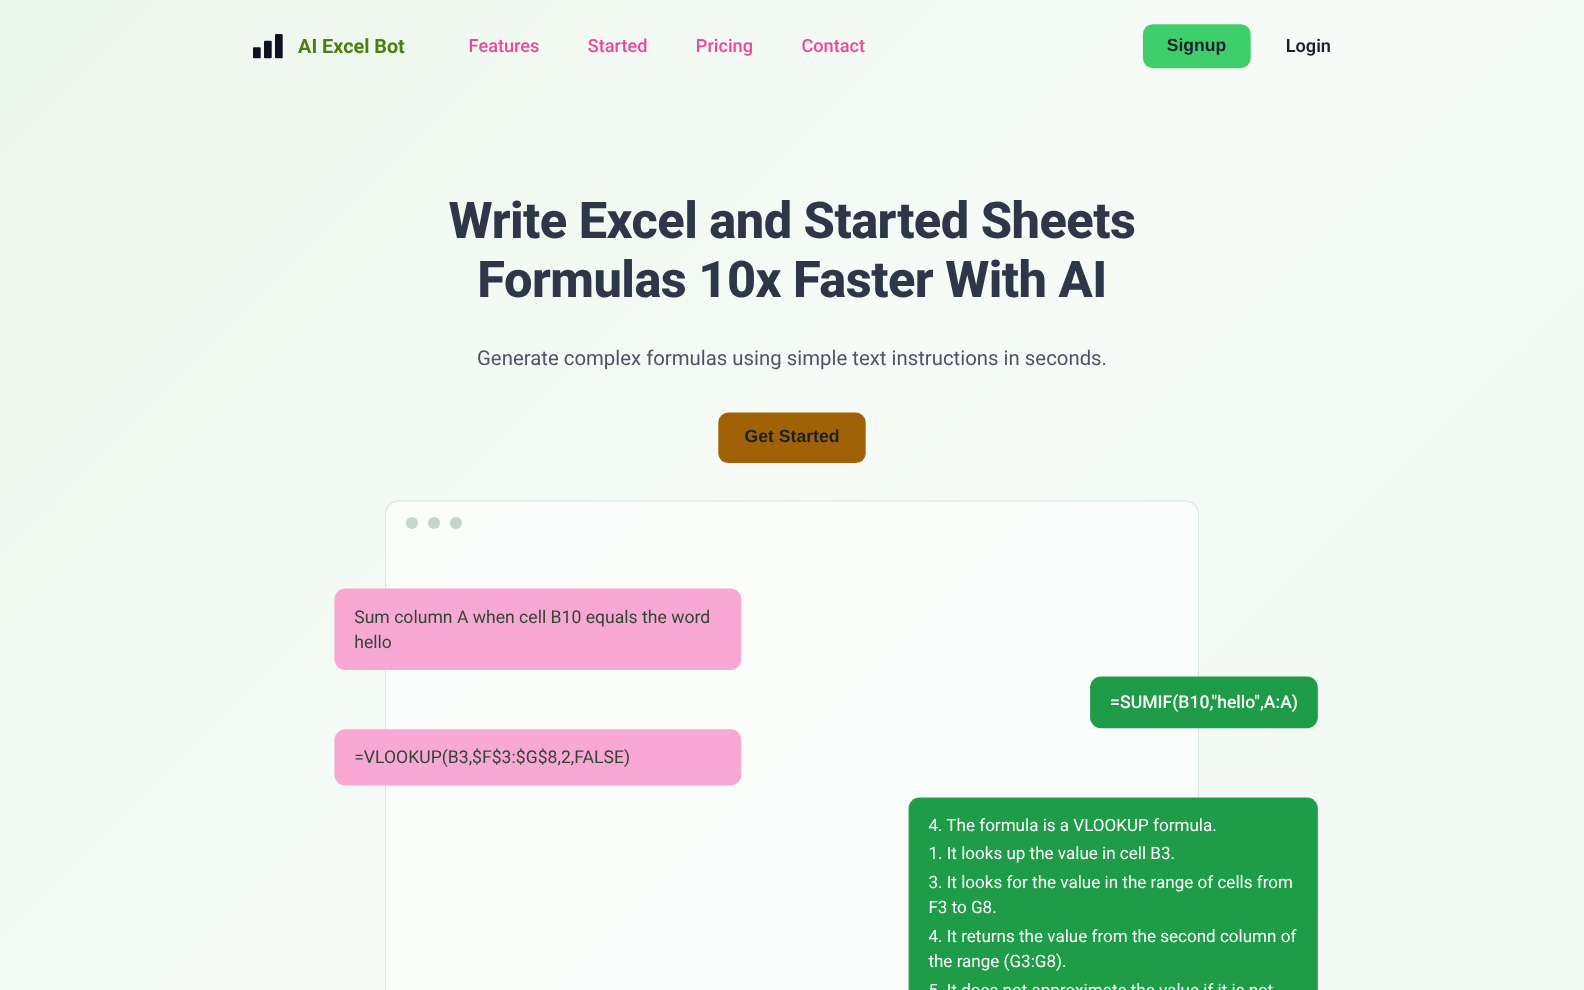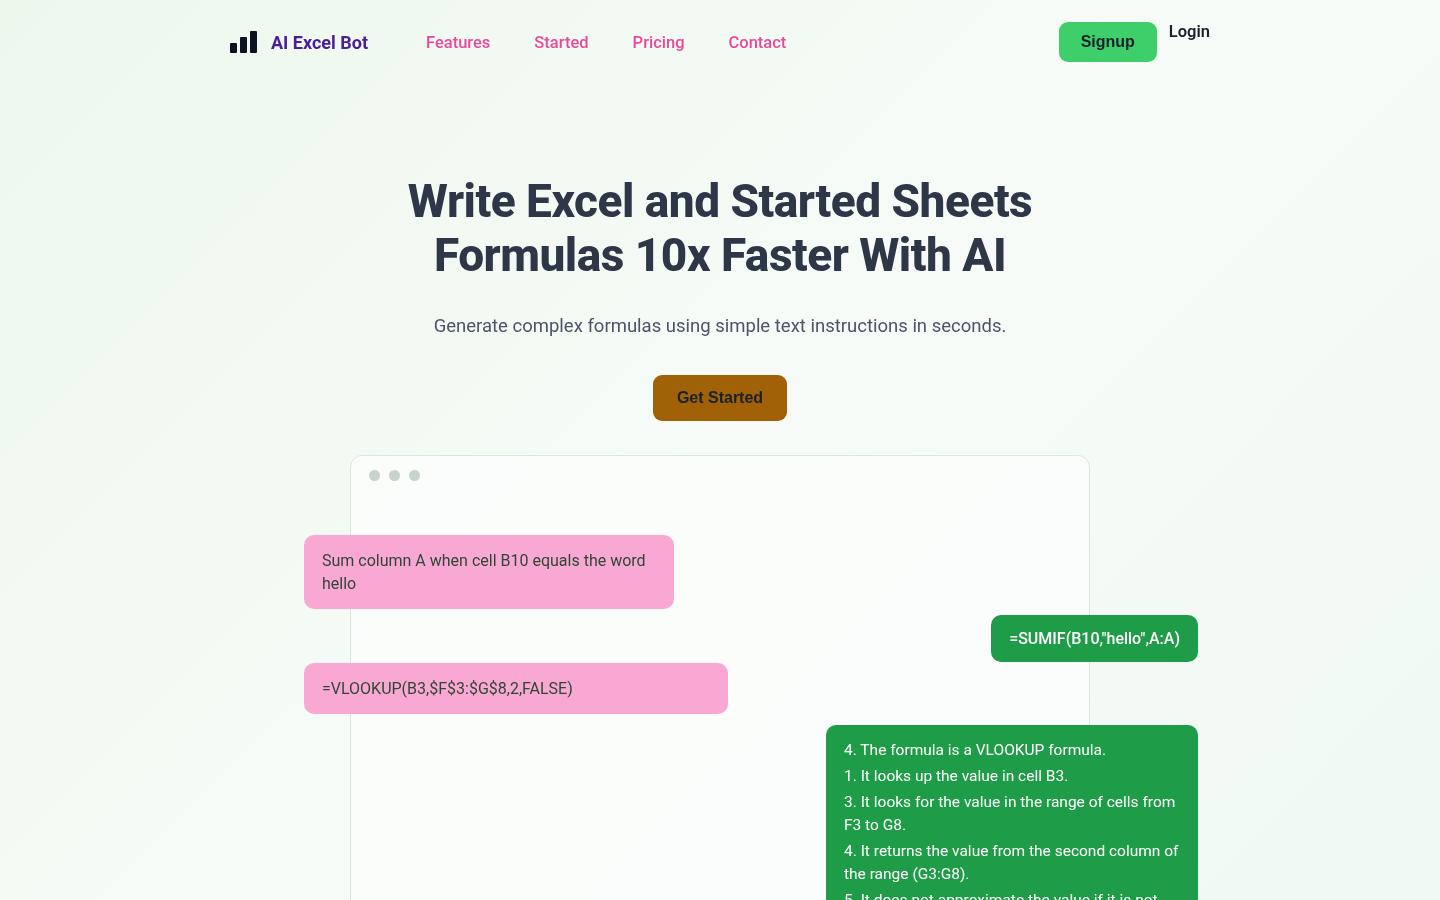--- a/index.html
+++ b/index.html
@@ -33,38 +33,39 @@
     width: 7px;
     background: #0c1220;
     border-radius: 1px;
   }
   .logo-bars span:nth-child(1){height:10px;}
   .logo-bars span:nth-child(2){height:16px;}
   .logo-bars span:nth-child(3){height:22px;}
   .brand-name {
     font-size: 18px;
     font-weight: 700;
-    color: #4c1d95;
+    color: #4d7c0f;
   }
   .nav-links {
     display: flex;
     gap: 44px;
     margin-left: 58px;
   }
   .nav-links a {
     color: #ec4899;
     text-decoration: none;
     font-size: 16.5px;
     font-weight: 500;
     cursor: pointer;
   }
   .nav-right {
     margin-left: auto;
     display: flex;
-    gap: 12px;
+    align-items: center;
+    gap: 32px;
   }
   .btn-signup {
     background: #3ecf6b;
     color: #1a202c;
     border: none;
     padding: 11px 22px;
     border-radius: 9px;
     font-size: 16px;
     font-weight: 600;
     cursor: pointer;
@@ -133,21 +134,21 @@
     padding: 14px 18px;
     font-size: 16px;
     line-height: 1.45;
   }
   .bubble-user {
     background: #f9a8d4;
     color: #2f4635;
     left: -46px;
   }
   .bubble-user.b1 { top: 80px; width: 370px; }
-  .bubble-user.b2 { top: 208px; width: 424px; }
+  .bubble-user.b2 { top: 208px; width: 370px; }
   .bubble-bot {
     background: #1f9c47;
     color: #ffffff;
     right: -108px;
   }
   .bubble-bot.b3 { top: 160px; padding: 12px 18px; font-weight:500; }
   .bubble-bot.b4 { top: 270px; width: 372px; font-size: 15.5px; }
   .bubble-bot.b4 p { margin-bottom: 4px; }
 </style>
 </head>

